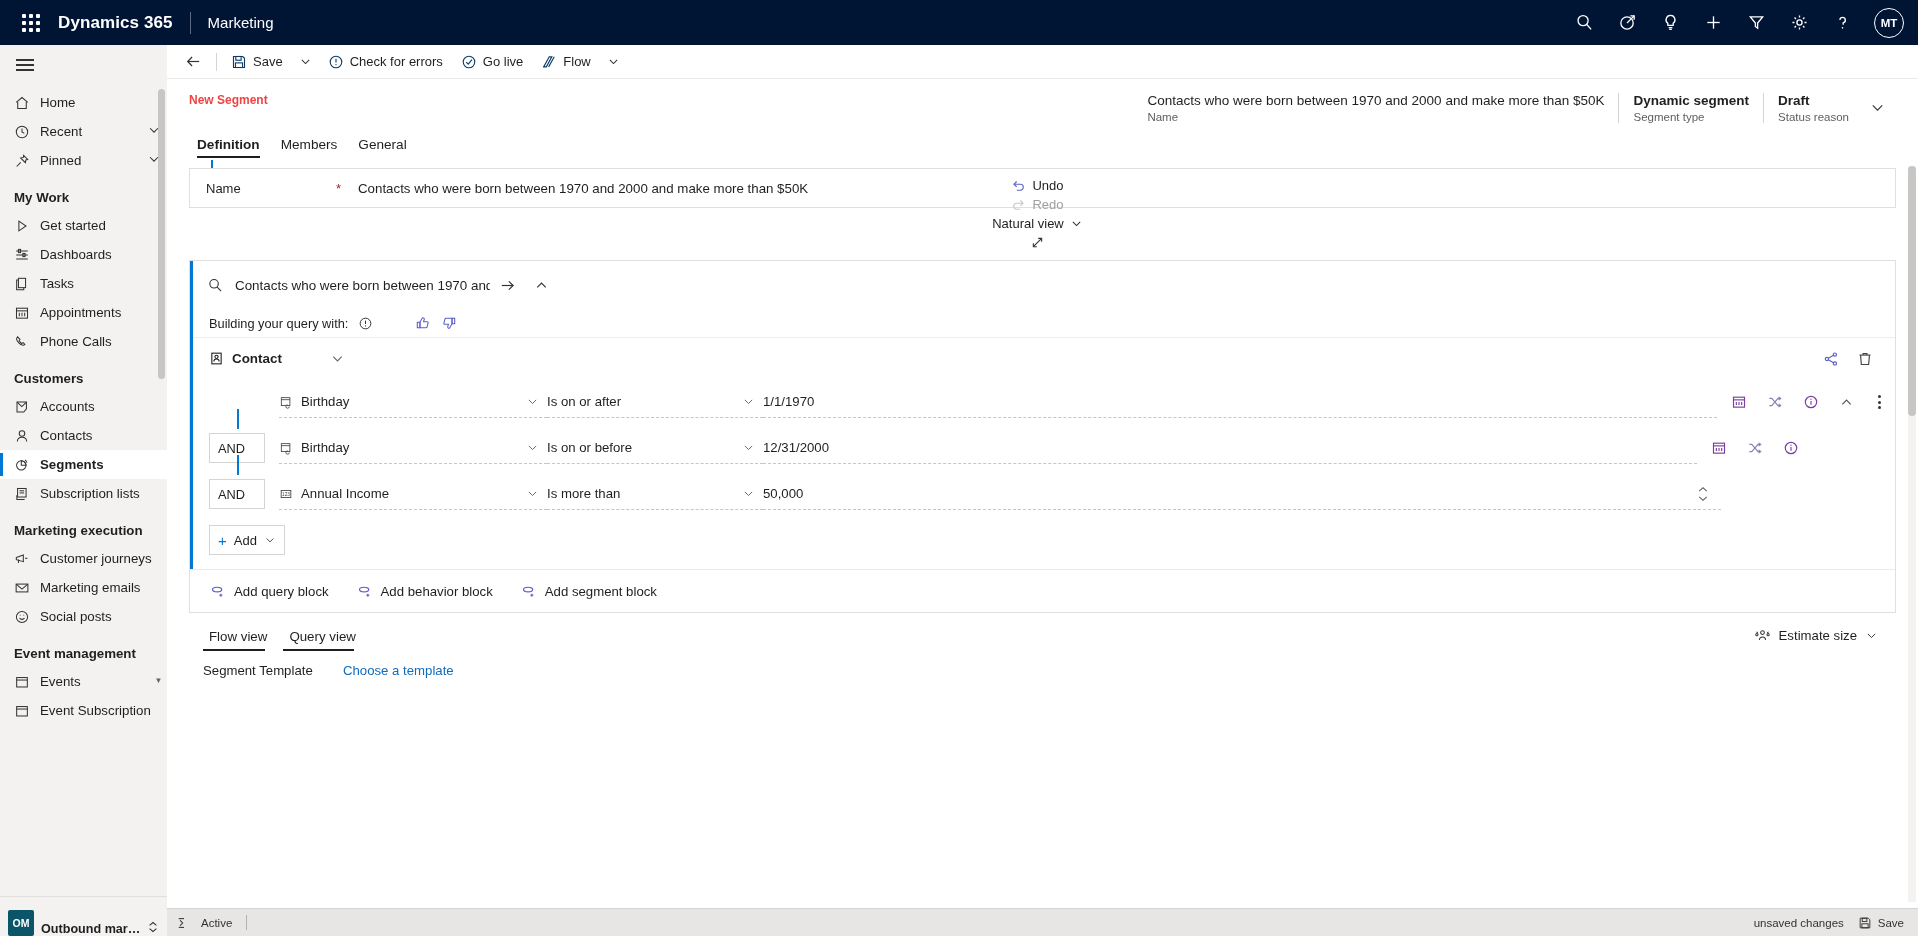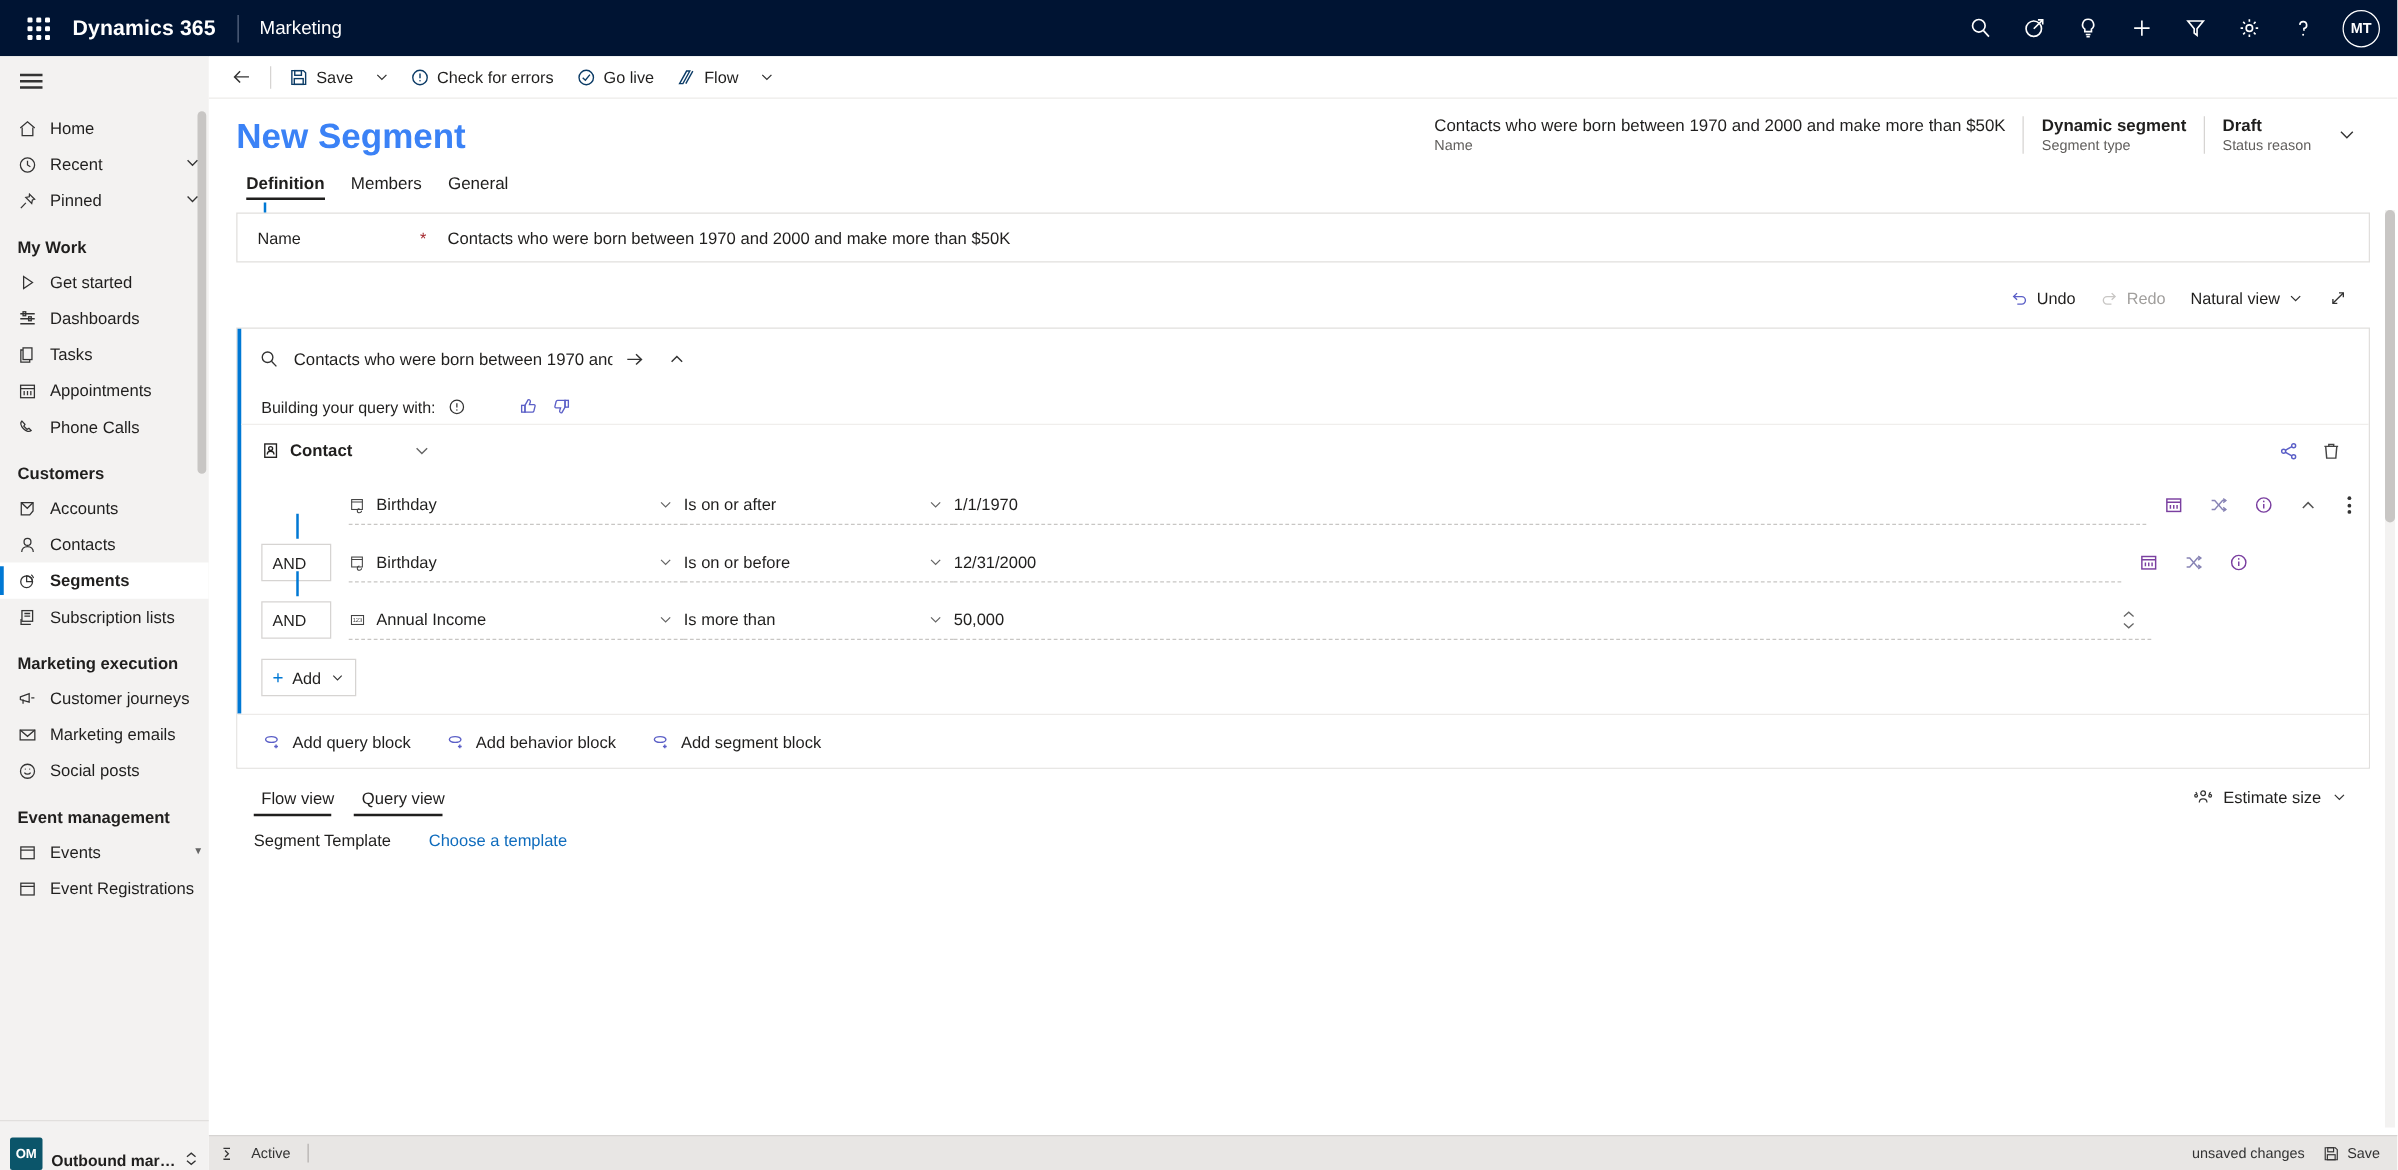--- a/index.html
+++ b/index.html
@@ -103,21 +103,21 @@
     border-radius: 2px;
   }
   .cmd-btn svg { stroke: #0b3b66; fill: none; stroke-width: 1.25; }
   .cmd-sep { width: 1px; height: 18px; background: #d6d4d2; margin: 0 4px; }
   .caret-btn { padding: 0 6px; }
   .caret-btn svg { stroke: #333; }
 
   .rec-header {
     display: flex; align-items: flex-start; padding: 14px 22px 0 22px; flex-shrink: 0;
   }
-  .rec-title { font-size: 28px; font-weight: 600; color: #3b82f6; }
+  .rec-title { font-size: 12px; font-weight: 600; color: #ef4444; }
   .hdr-right { margin-left: auto; display: flex; align-items: flex-start; }
   .hdr-field { padding: 0 14px; }
   .hdr-field.bordered { border-left: 1px solid #d6d4d2; }
   .hdr-val { font-size: 13.5px; font-weight: 600; color: #201f1e; white-space: nowrap; }
   .hdr-val.plain { font-weight: normal; }
   .hdr-lbl { font-size: 11.5px; color: #605e5c; margin-top: 3px; }
   .hdr-chev { padding: 6px 10px 0 6px; cursor: pointer; }
   .hdr-chev svg { stroke: #333; fill: none; stroke-width: 1.2; }
 
   .tabs { display: flex; padding: 8px 22px 0 22px; gap: 5px; flex-shrink: 0; }
@@ -140,21 +140,21 @@
   .name-card {
     border: 1px solid #e1dfdd; background: #fff;
     height: 40px; display: flex; align-items: center; padding: 0 16px;
   }
   .name-lbl { width: 130px; font-size: 13px; color: #201f1e; }
   .name-req { color: #a4262c; width: 22px; font-size: 13px; }
   .name-val { font-size: 13.3px; color: #201f1e; }
 
   .qtoolbar {
     display: flex; align-items: center; justify-content: flex-end;
-    gap: 4px; padding: 14px 10px 10px 0; height: 52px;
+    gap: 4px; padding: 14px 10px 10px 0; height: 52px; flex-direction: column;
   }
   .qt-btn {
     display: flex; align-items: center; gap: 6px; height: 28px; padding: 0 8px;
     cursor: pointer; font-size: 13px; border-radius: 2px; white-space: nowrap;
   }
   .qt-btn svg { fill: none; stroke-width: 1.3; stroke: #5b5fc7; }
   .qt-btn.disabled { color: #a19f9d; cursor: default; }
   .qt-btn.disabled svg { stroke: #c8c6c4; }
   .qt-btn.plain svg { stroke: #333; }
 
@@ -565,21 +565,21 @@
         </span>
         <span class="nav-label">Events</span>
       </div>
       <div class="nav-item">
         <span class="nav-ico">
           <svg width="16" height="16" viewBox="0 0 18 18">
               <rect x="3" y="4" width="12" height="10.6"></rect>
               <line x1="3" y1="6.8" x2="15" y2="6.8"></line>
             </svg>
         </span>
-        <span class="nav-label">Event Registrations</span>
+        <span class="nav-label">Event Subscription</span>
         <span class="nav-arrow down">▼</span>
       </div>
     </div>
 
     <div class="sitemap-foot">
       <div class="sitemap-badge">OM</div>
       <div class="sitemap-name">Outbound market...</div>
       <span>
         <svg width="12" height="12" viewBox="0 0 14 14" style="stroke:#333;fill:none;stroke-width:1.2">
             <polyline points="3,5.2 7,1.8 11,5.2"></polyline>

